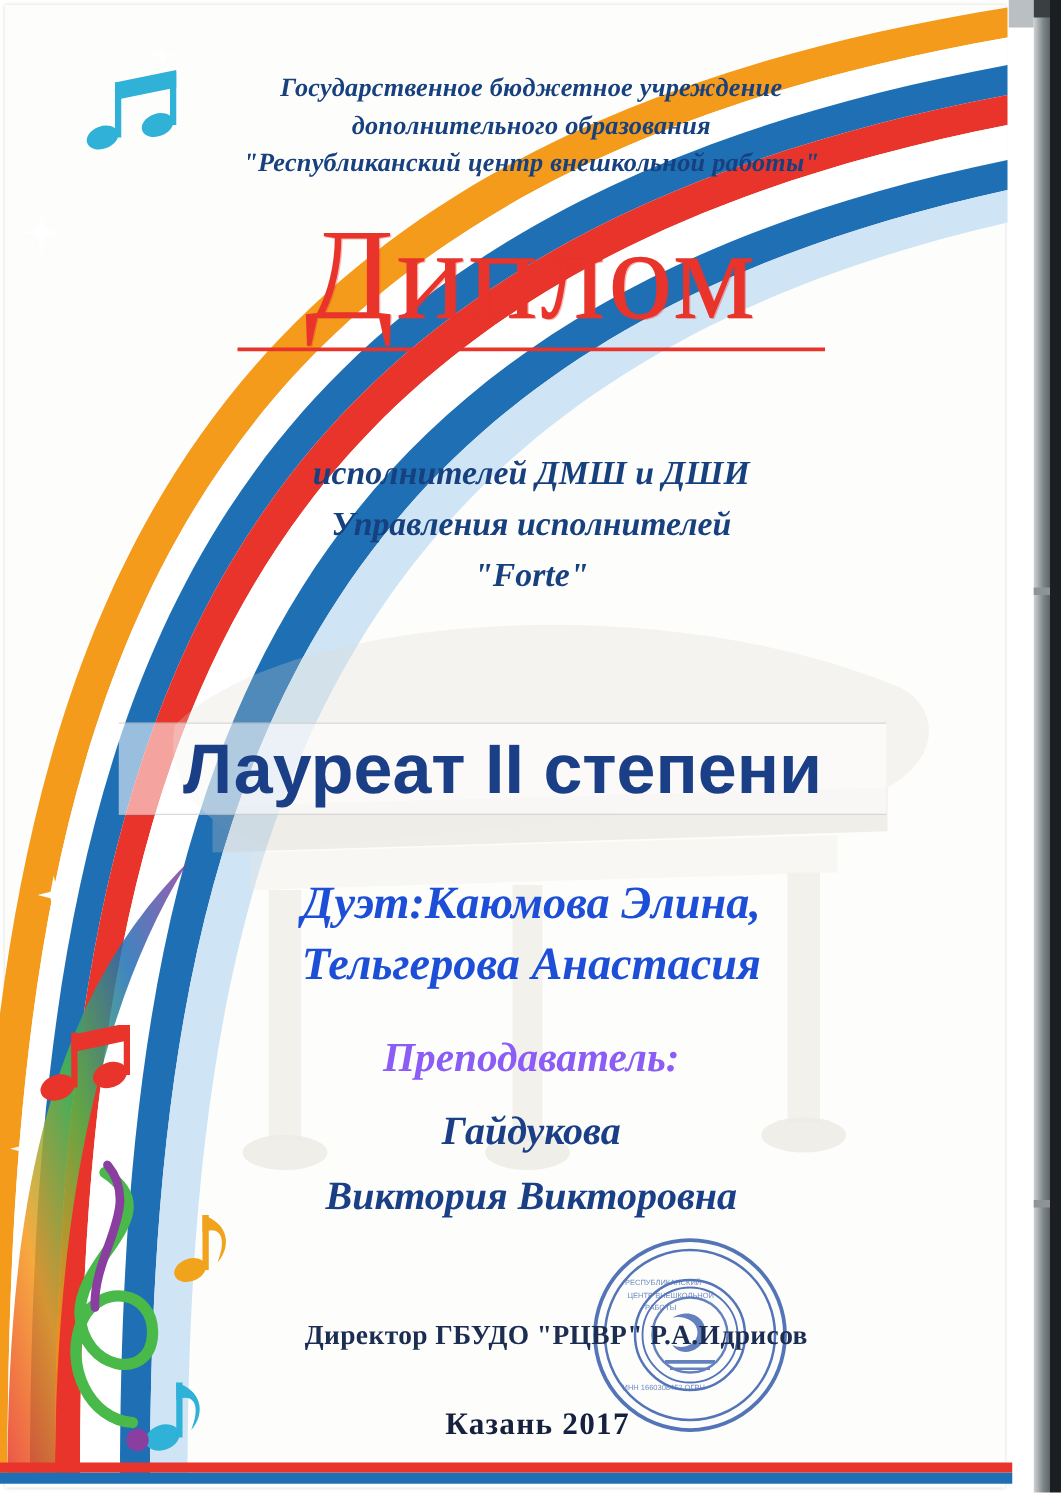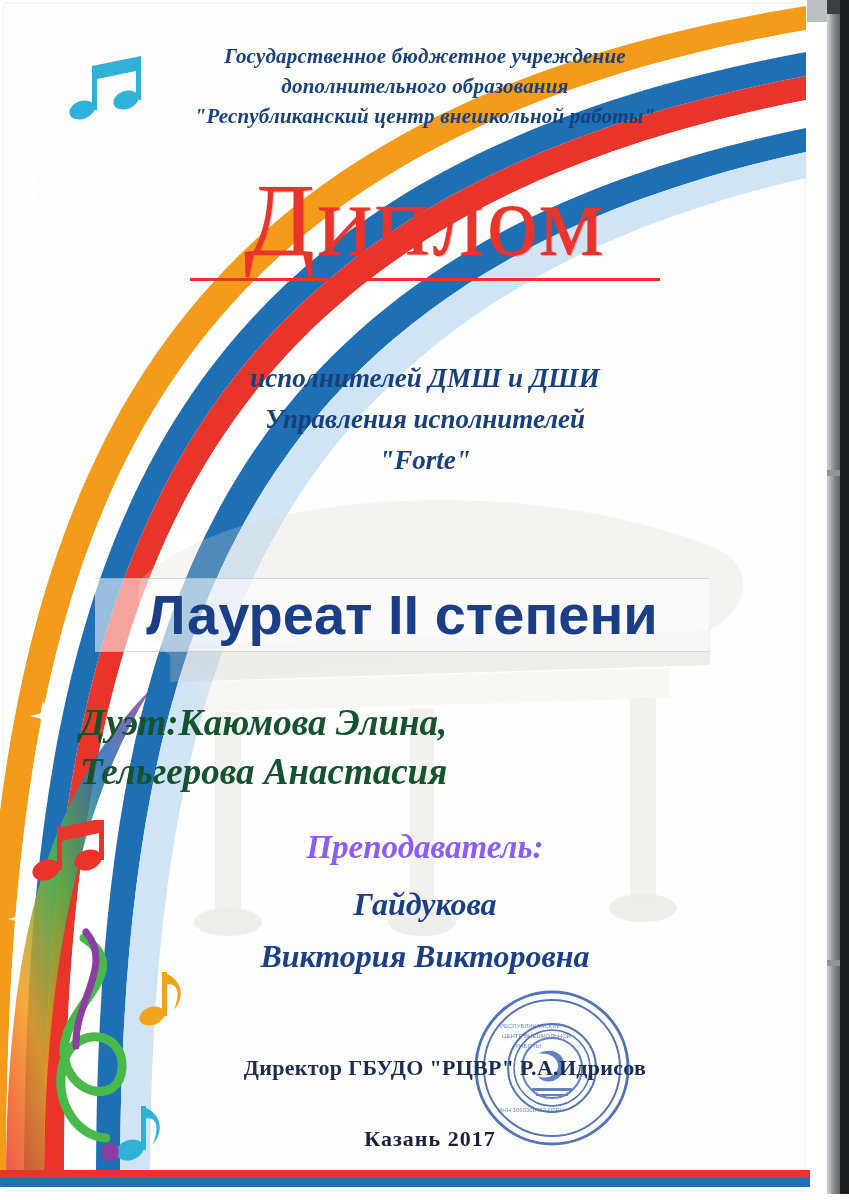--- a/index.html
+++ b/index.html
@@ -54,21 +54,21 @@
   .piano {
     position: absolute;
     left: 110px; top: 430px;
     width: 660px; height: 560px;
     opacity: 0.30;
   }
 
   
   .org {
     position: absolute;
-    left: 120px; top: 41px;
+    left: 120px; top: 55px;
     width: 610px;
     text-align: center;
     color: #17407e;
     font-weight: bold;
     font-style: italic;
     font-size: 21px;
     line-height: 30px;
     letter-spacing: 0.2px;
   }
   .diplom-wrap {
@@ -123,22 +123,22 @@
     font-weight: bold;
     font-size: 56px;
     line-height: 54px;
     font-family: "Liberation Sans", sans-serif;
   }
 
   .winner {
     position: absolute;
     left: 80px; top: 698px;
     width: 690px;
-    text-align: left;
-    color: #14532d;
+    text-align: center;
+    color: #1d4ed8;
     font-weight: bold;
     font-style: italic;
     font-size: 37px;
     line-height: 49px;
     font-family: "Liberation Serif", serif;
   }
   .teacher-label {
     position: absolute;
     left: 80px; top: 826px;
     width: 690px;
@@ -171,21 +171,21 @@
     font-size: 22px;
     letter-spacing: 0.3px;
   }
   .city {
     position: absolute;
     left: 120px; top: 1126px;
     width: 620px;
     text-align: center;
     color: #16213f;
     font-weight: bold;
-    font-size: 22px;
+    font-size: 25px;
     letter-spacing: 1px;
   }
 
   
   .stamp {
     position: absolute;
     left: 472px; top: 988px;
     width: 160px; height: 160px;
     opacity: 0.80;
   }

